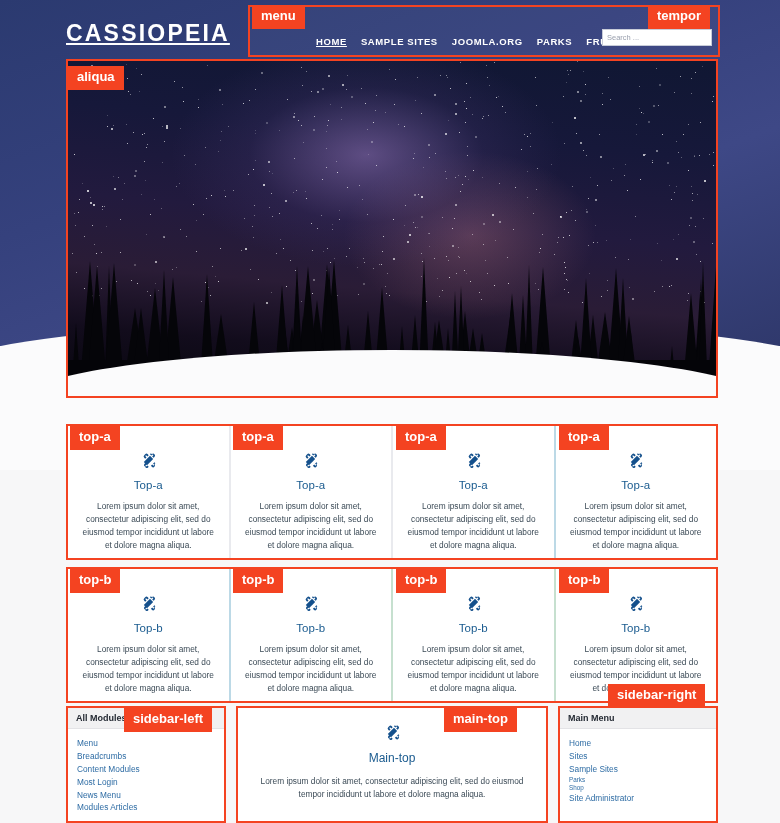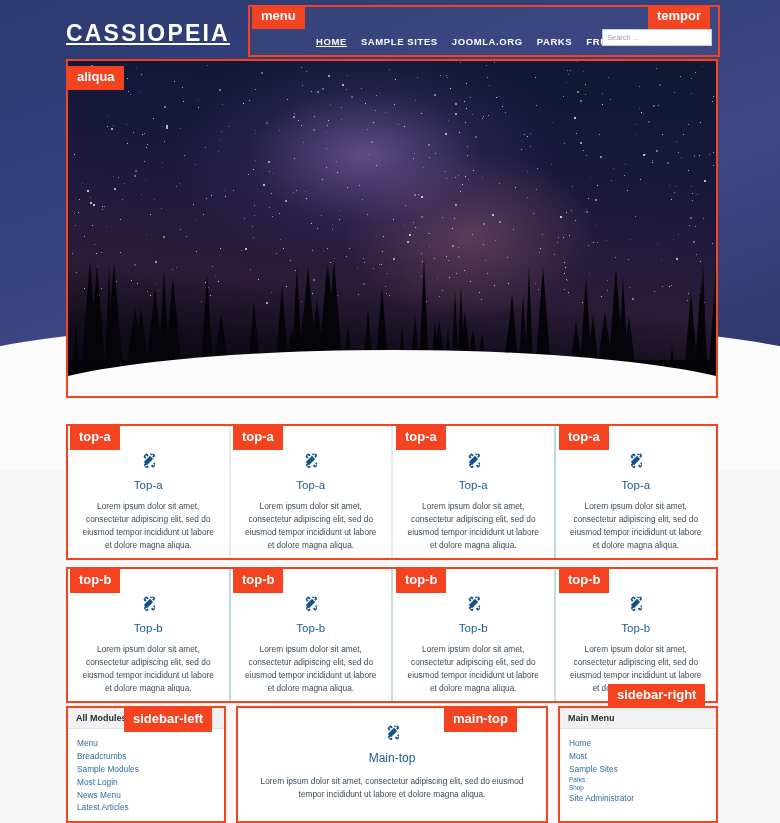--- a/index.html
+++ b/index.html
@@ -959,30 +959,30 @@
       <div class="panel-head">All Modules</div>
       <div class="panel-body">
         <ul>
           <li>
               <a href="#">Menu</a>
             </li>
           <li>
               <a href="#">Breadcrumbs</a>
             </li>
           <li>
-              <a href="#">Sample Modules</a>
+              <a href="#">Content Modules</a>
             </li>
           <li>
               <a href="#">Most Login</a>
             </li>
           <li>
               <a href="#">News Menu</a>
             </li>
           <li>
-              <a href="#">Latest Articles</a>
+              <a href="#">Modules Articles</a>
             </li>
         </ul>
       </div>
     </div>
 
     <div class="panel main-top">
       <svg class="jicon" viewBox="0 0 24 24">
         <path fill="#14508c" d="M7.3 3.2a2.6 2.6 0 0 1 3.7 0l1.3 1.3-1.9 1.9-1.3-1.3a.8.8 0 0 0-1.2 1.2L9.2 7.6 7.3 9.5 6 8.2a2.6 2.6 0 0 1 0-3.7l1.3-1.3zM16.7 3.2a2.6 2.6 0 0 1 3.7 3.7l-1.3 1.3-1.9-1.9 1.3-1.3a.8.8 0 0 0-1.2-1.2l-1.3 1.3-1.9-1.9 1.3-1.3zM7.3 20.8a2.6 2.6 0 0 1-1.3-3.7l1.3-1.3 1.9 1.9-1.3 1.3a.8.8 0 0 0 1.2 1.2l1.3-1.3 1.9 1.9-1.3 1.3a2.6 2.6 0 0 1-3.7-1.3zM20.4 17.1a2.6 2.6 0 0 1-3.7 3.7l-1.3-1.3 1.9-1.9 1.3 1.3a.8.8 0 0 0 1.2-1.2l-1.3-1.3 1.9-1.9 1.3 1.3zM9.6 9.9l4.5-4.5 4.5 4.5-4.5 4.5zM5.4 14.1l4.5-4.5 4.5 4.5-4.5 4.5z"></path>
       </svg>
       <div class="mod-title">Main-top</div>
@@ -990,21 +990,21 @@
     </div>
 
     <div class="panel sidebar-right">
       <div class="panel-head">Main Menu</div>
       <div class="panel-body">
         <ul>
           <li>
               <a href="#">Home</a>
             </li>
           <li>
-              <a href="#">Most</a>
+              <a href="#">Sites</a>
             </li>
           <li>
               <a href="#">Sample Sites</a>
             </li>
           <li class="sub">
               <a href="#">Parks</a>
             </li>
           <li class="sub">
               <a href="#">Shop</a>
             </li>

